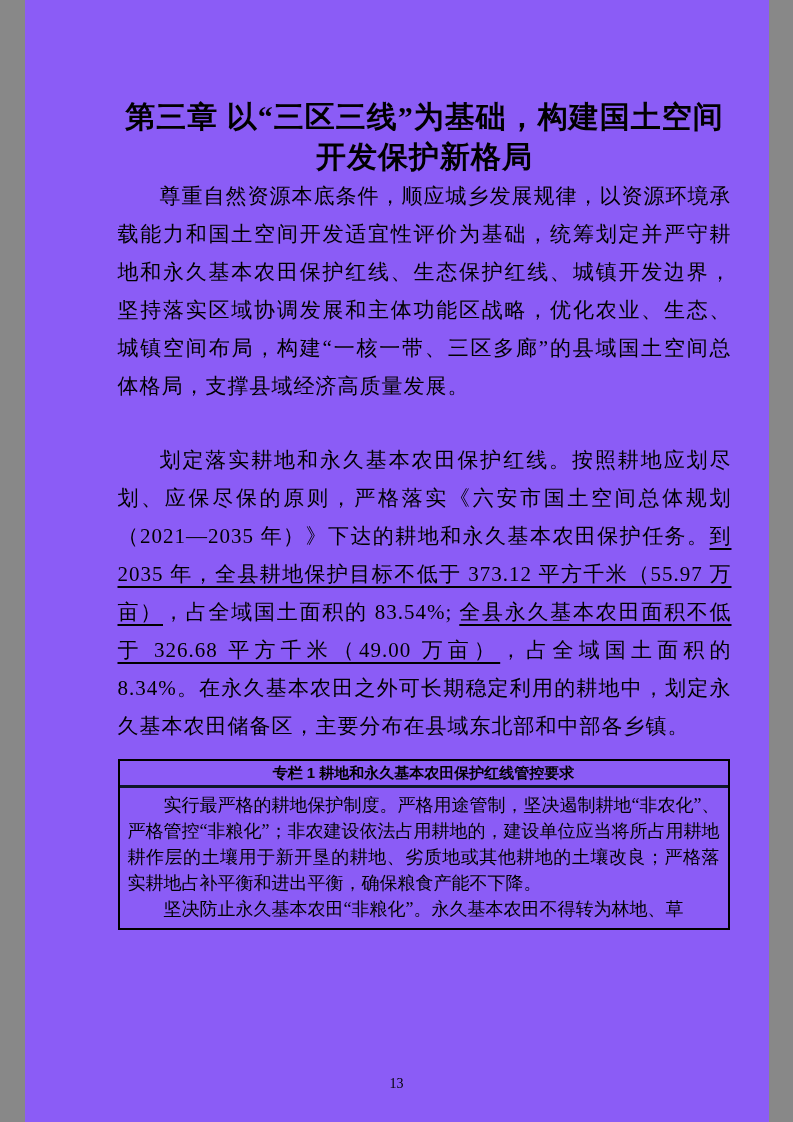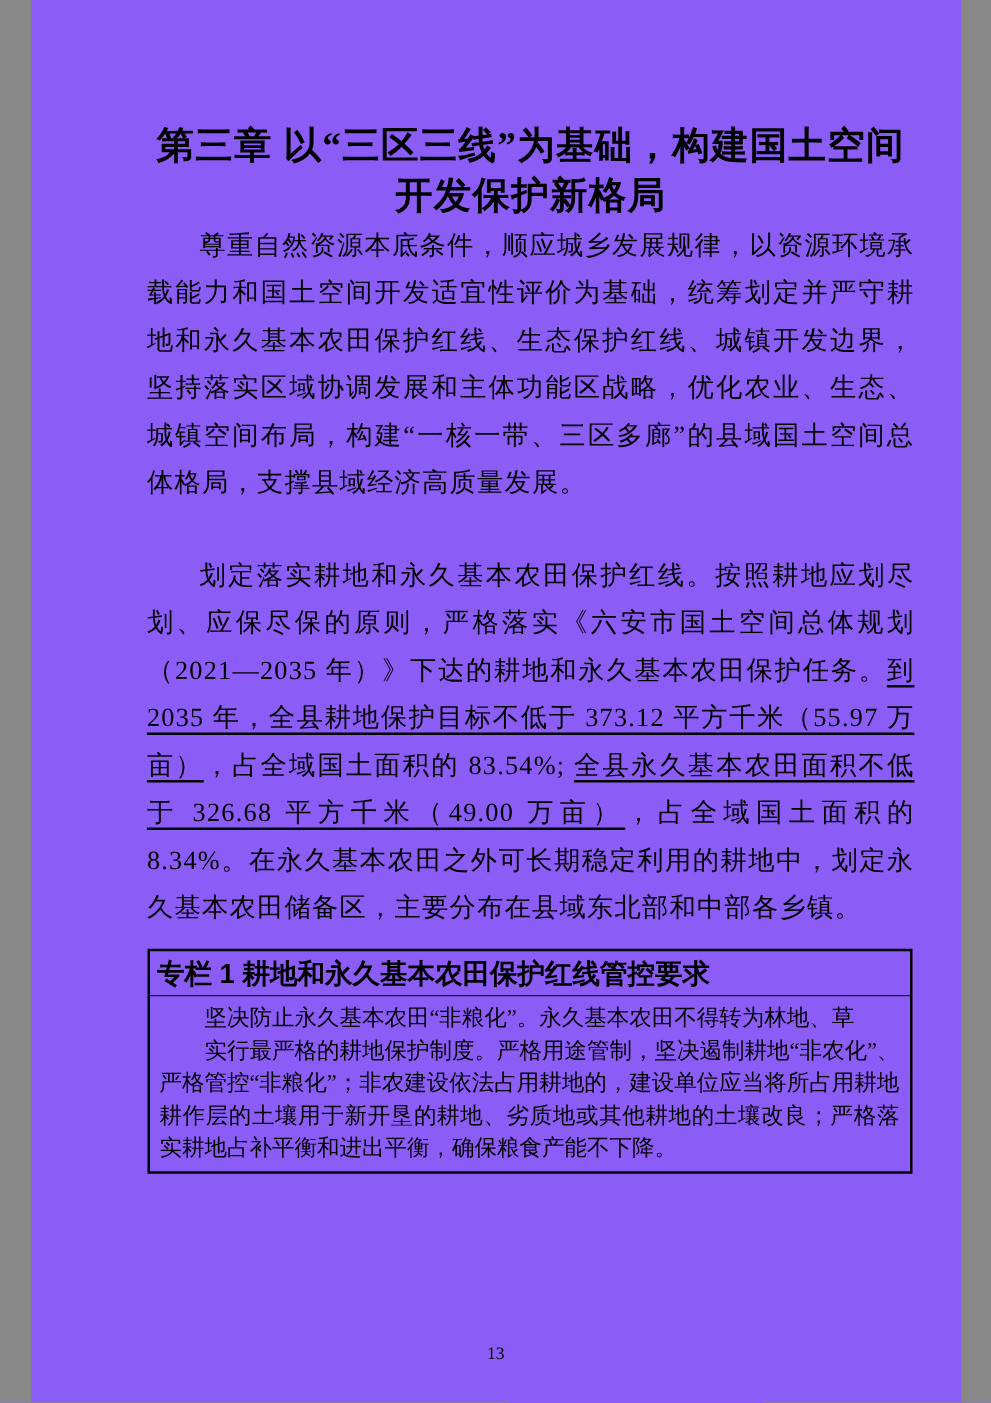--- a/index.html
+++ b/index.html
@@ -48,22 +48,23 @@
   }
   .para-2 { margin-top: 36px; }
   .u { text-decoration: underline; text-underline-offset: 5px; }
   .callout-box {
     margin-top: 14px;
     width: 612px;
     border: 2px solid #000000;
   }
   .callout-title {
     padding: 3px 6px 2px 6px;
-    border-bottom: 1px solid #0f172a;
-    font-size: 22px;
+    border-bottom: 3px solid #0f172a;
+    text-align: center;
+    font-size: 15px;
     font-weight: bold;
     font-family: "Liberation Sans", sans-serif;
   }
   .callout-body {
     padding: 4px 8px 6px 8px;
   }
   .callout-para {
     font-size: 18px;
     line-height: 26px;
     text-align: justify;
@@ -92,21 +93,21 @@
     </h1>
 
     <p class="body-para intro-para">尊重自然资源本底条件，顺应城乡发展规律，以资源环境承载能力和国土空间开发适宜性评价为基础，统筹划定并严守耕地和永久基本农田保护红线、生态保护红线、城镇开发边界，坚持落实区域协调发展和主体功能区战略，优化农业、生态、城镇空间布局，构建“一核一带、三区多廊”的县域国土空间总体格局，支撑县域经济高质量发展。</p>
 
 
     <p class="body-para para-2"><span>划定落实耕地和永久基本农田保护红线。按照耕地应划尽划、应保尽保的原则，严格落实《六安市国土空间总体规划（2021—2035 年）》下达的耕地和永久基本农田保护任务。</span><span class="u">到 2035 年，全县耕地保护目标不低于 373.12 平方千米（55.97 万亩）</span><span>，占全域国土面积的 83.54%; </span><span class="u">全县永久基本农田面积不低于 326.68 平方千米（49.00 万亩）</span><span>，占全域国土面积的 8.34%。在永久基本农田之外可长期稳定利用的耕地中，划定永久基本农田储备区，主要分布在县域东北部和中部各乡镇。</span></p>
 
     <div class="callout-box">
       <div class="callout-title">专栏 1 耕地和永久基本农田保护红线管控要求</div>
       <div class="callout-body">
+        <p class="callout-para">实行最严格的耕地保护制度。严格用途管制，坚决遏制耕地“非农化”、严格管控“非粮化”；非农建设依法占用耕地的，建设单位应当将所占用耕地耕作层的土壤用于新开垦的耕地、劣质地或其他耕地的土壤改良；严格落实耕地占补平衡和进出平衡，确保粮食产能不下降。</p>
         <p class="callout-para">坚决防止永久基本农田“非粮化”。永久基本农田不得转为林地、草</p>
-        <p class="callout-para">实行最严格的耕地保护制度。严格用途管制，坚决遏制耕地“非农化”、严格管控“非粮化”；非农建设依法占用耕地的，建设单位应当将所占用耕地耕作层的土壤用于新开垦的耕地、劣质地或其他耕地的土壤改良；严格落实耕地占补平衡和进出平衡，确保粮食产能不下降。</p>
       </div>
     </div>
 
   </div>
 
   <div class="page-number">13</div>
 </div>
 
 </body></html>

